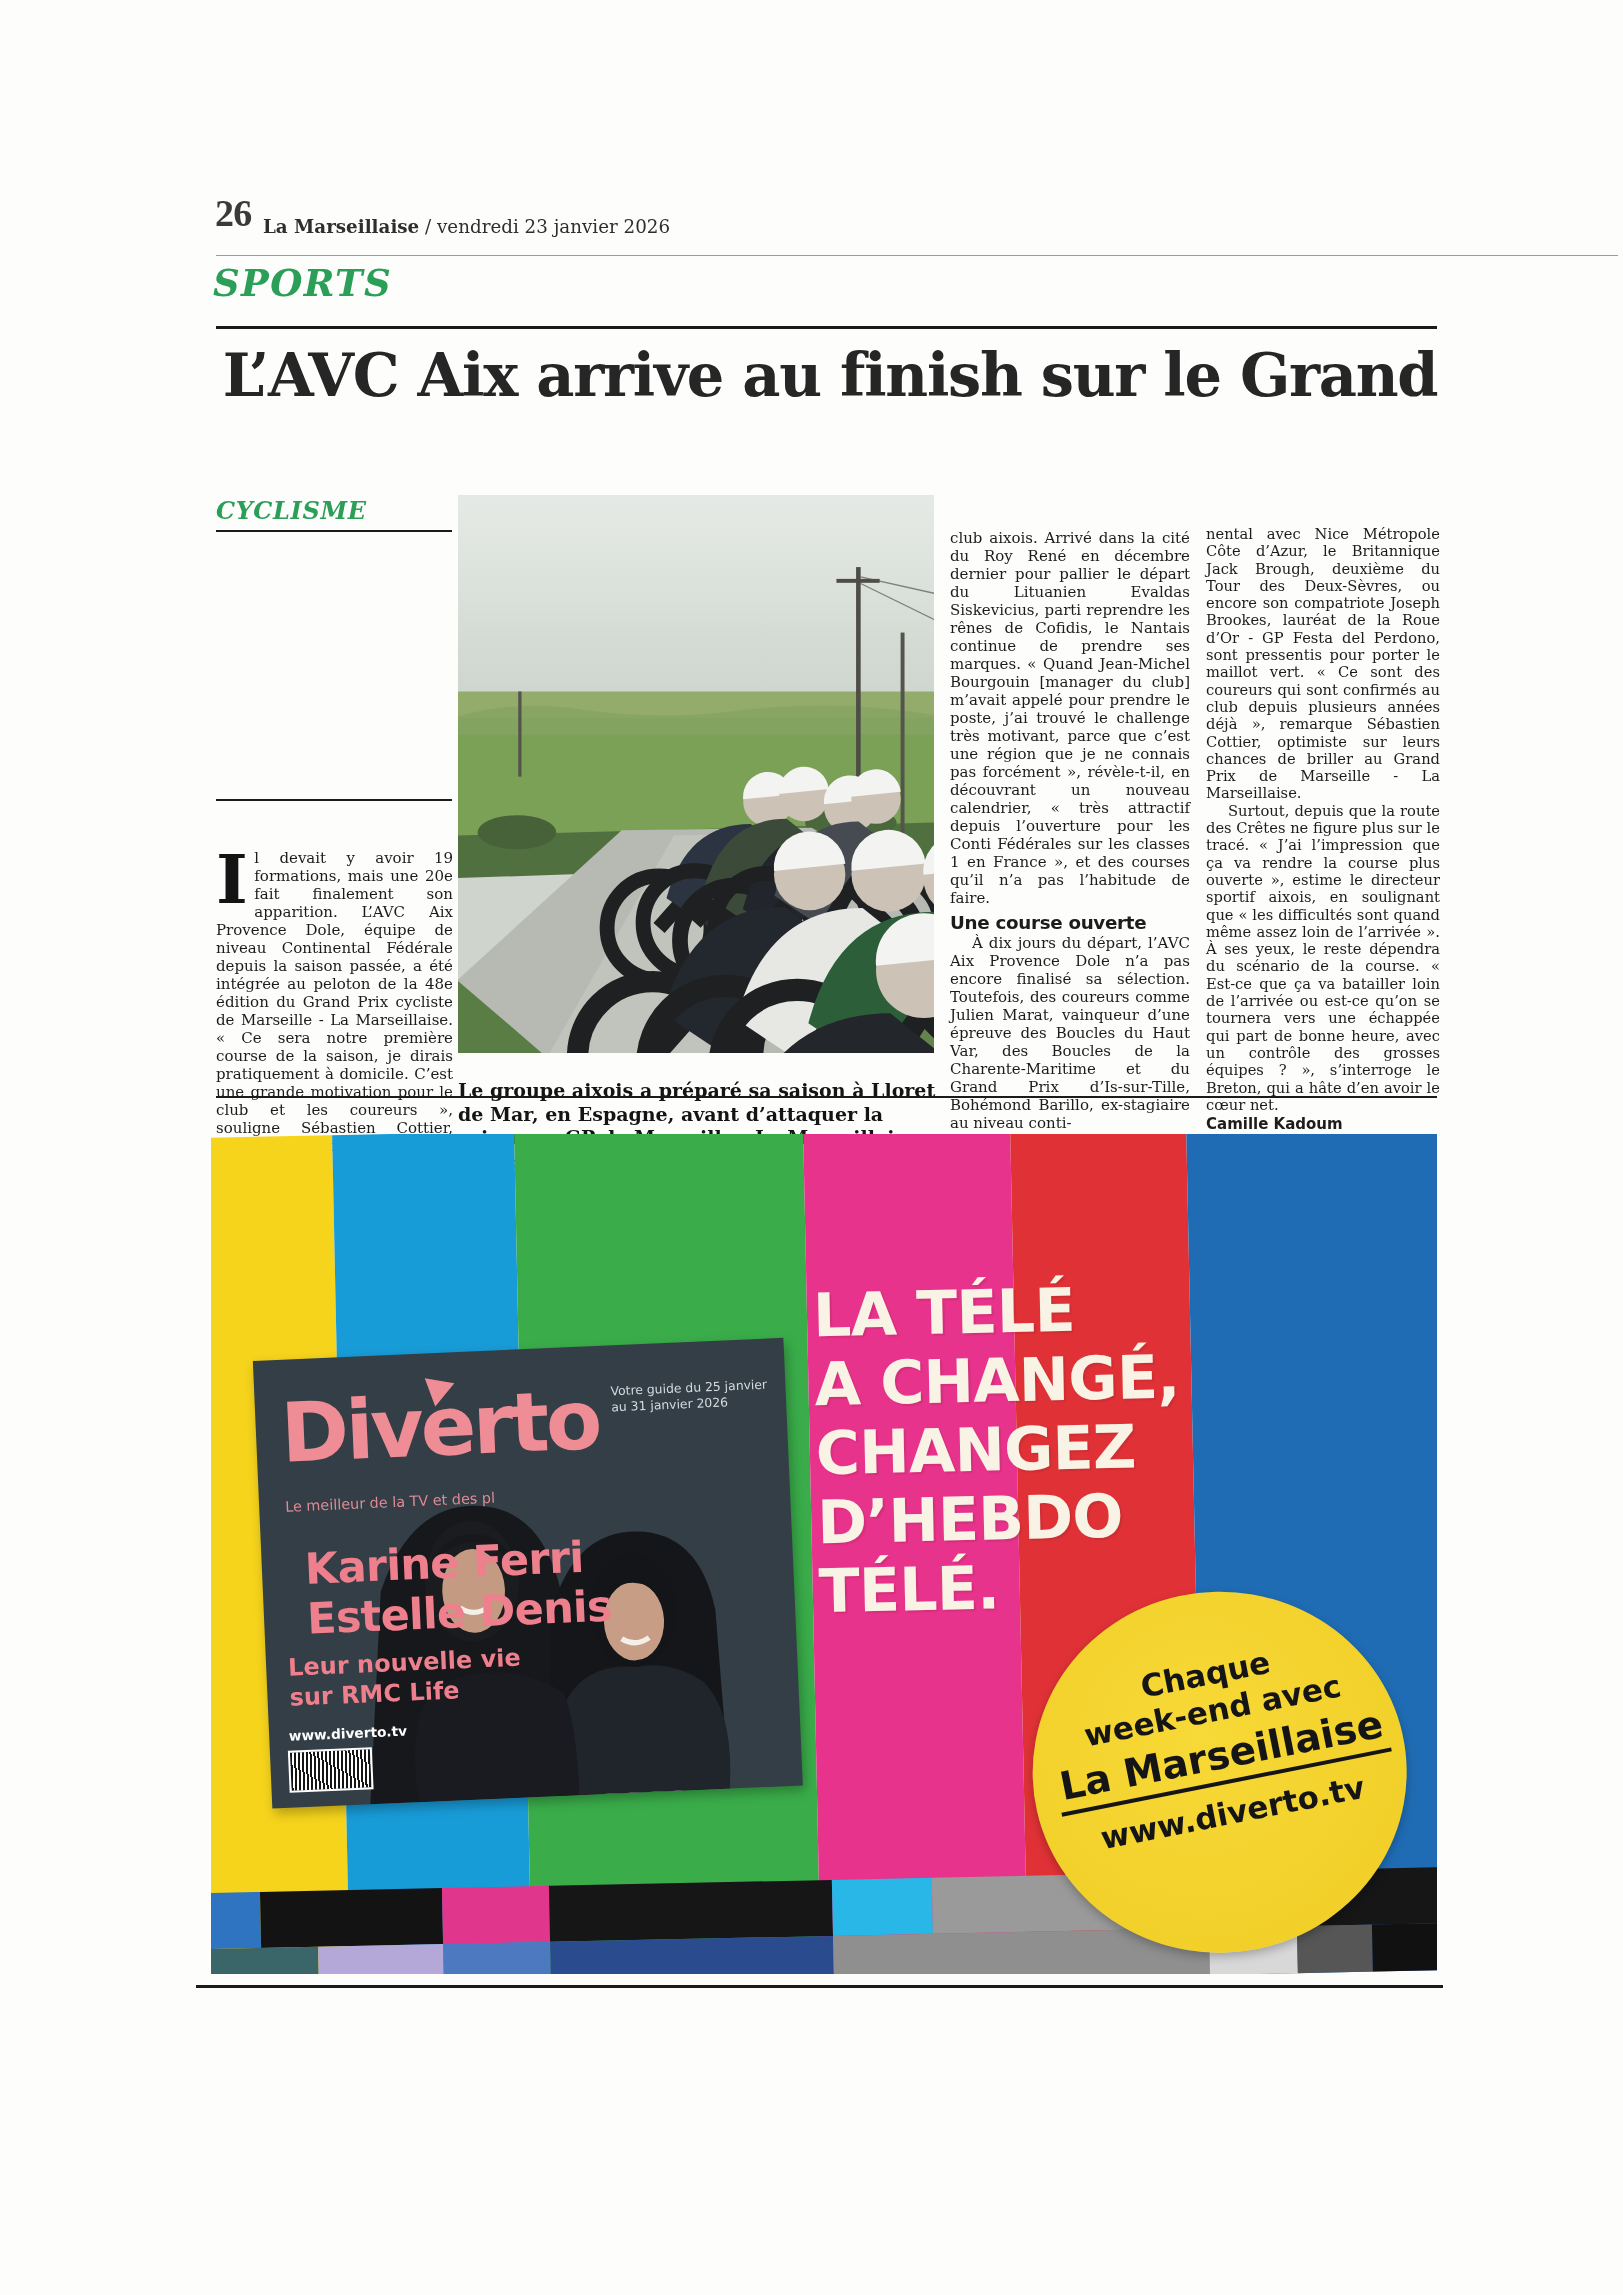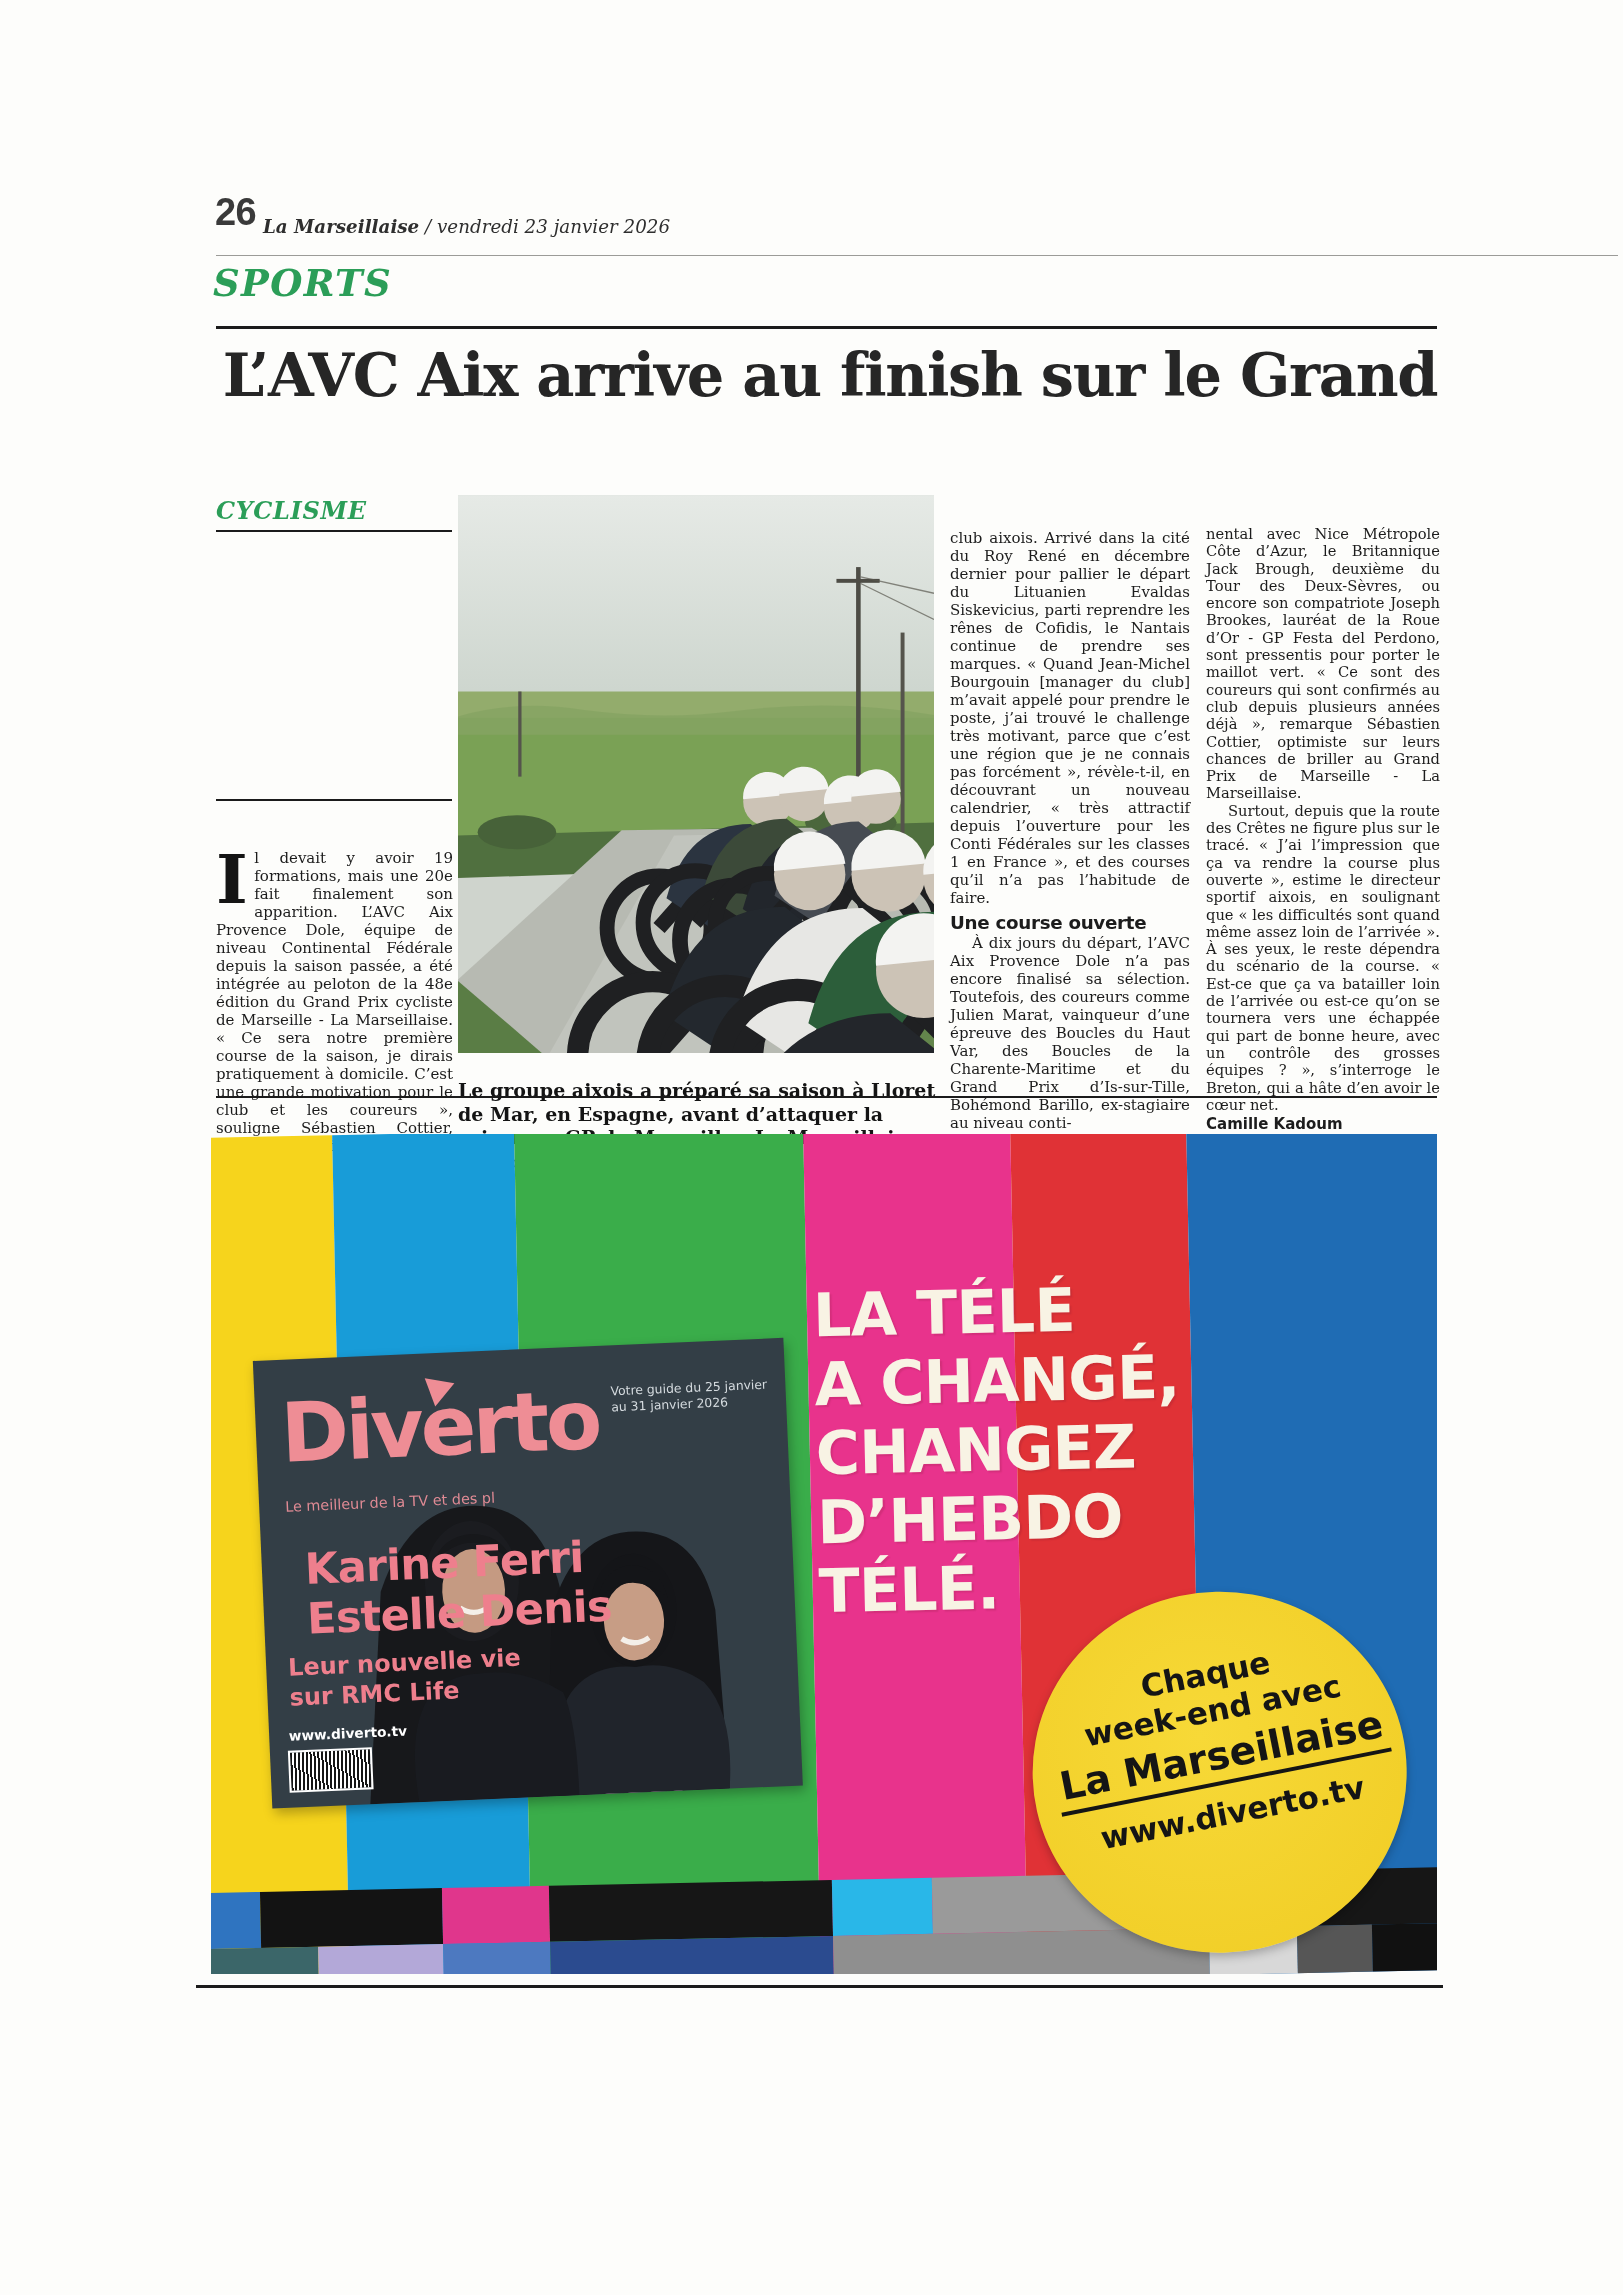--- a/index.html
+++ b/index.html
@@ -1,21 +1,21 @@
 <!DOCTYPE html>
 <html style="font-size:10.5px"><head>
 <meta charset="utf-8">
 <style>
   html,body{margin:0;padding:0;background:#e9e9e9;}
   .page{position:relative;width:1623px;height:2295px;background:#fdfdfb;overflow:hidden;
         font-family:"DejaVu Serif",serif;color:#1d1d1d;}
   .abs{position:absolute;}
   
-  .folio{left:215px;top:191px;font-family:Liberation Sans, sans-serif;font-size:38px;font-weight:600;color:#3a3a3a;letter-spacing:-0.7px;}
-  .masthead-line{left:263px;top:216px;font-size:18.3px;color:#2e2e2e;font-style:italic;}
+  .folio{left:215px;top:191px;font-family:Liberation Serif, serif;font-size:38px;font-weight:600;color:#3a3a3a;letter-spacing:-0.7px;}
+  .masthead-line{left:263px;top:216px;font-size:18.3px;color:#2e2e2e;}
   .masthead-line b{font-weight:bold;}
   .hairline{background:#9b9b98;height:1.3px;}
   .rule-thick{background:#1b1b1b;}
   .section-title{left:213px;top:261px;font-size:37px;font-weight:bold;font-style:italic;color:#2b9e58;letter-spacing:1.3px;}
   
   .headline{left:213px;top:344px;width:1234px;font-size:59px;line-height:64px;font-weight:bold;color:#262626;letter-spacing:-1.3px;text-align:center;}
   
   .rubric{left:216px;top:496px;font-size:24px;font-weight:bold;font-style:italic;color:#2b9e58;letter-spacing:0.7px;}
   .standfirst{left:216px;top:541px;width:237px;font-size:21.6px;line-height:24.5px;font-weight:bold;color:#121212;}
   

